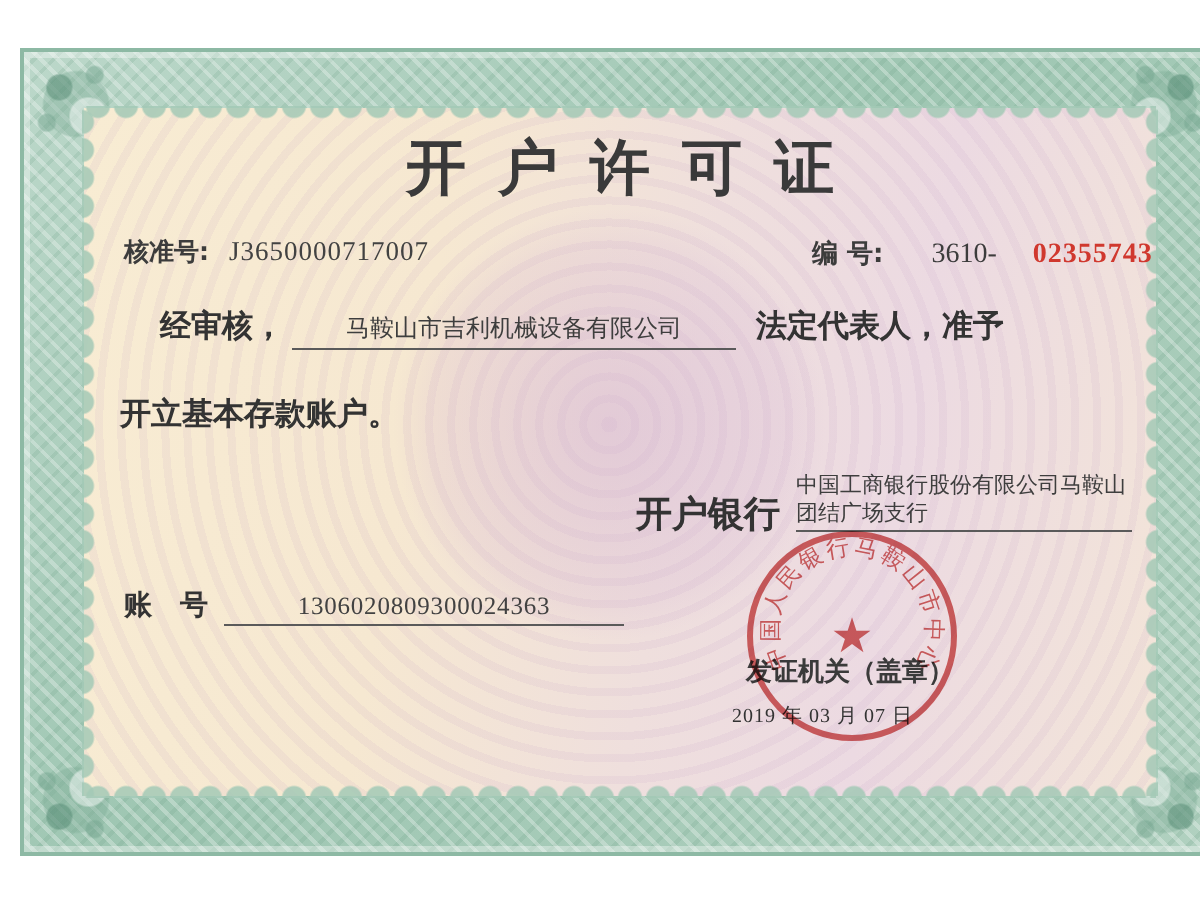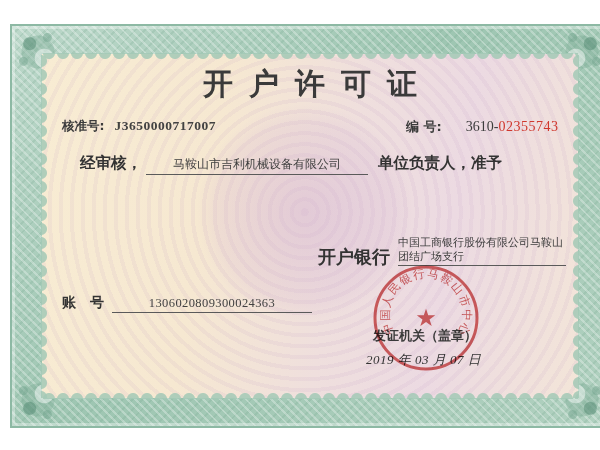--- a/index.html
+++ b/index.html
@@ -43,37 +43,37 @@
   .lace.h{left:0;right:0;height:9px;background:radial-gradient(circle 7px at 7px 0px,#a3c9b6 5.5px,transparent 6.5px);background-size:14px 9px;background-repeat:repeat-x;}
   .lace.top{top:-1px;}
   .lace.bottom{bottom:-1px;transform:scaleY(-1);}
   .lace.v{top:0;bottom:0;width:9px;background:radial-gradient(circle 7px at 0px 7px,#a3c9b6 5.5px,transparent 6.5px);background-size:9px 14px;background-repeat:repeat-y;}
   .lace.left{left:-1px;}
   .lace.right{right:-1px;transform:scaleX(-1);}
   
   .abs{position:absolute;white-space:nowrap;color:#333;}
   .title{left:0;right:0;top:40px;text-align:center;font-size:30px;font-weight:700;letter-spacing:16px;padding-left:16px;color:#3a3a3a;}
   .row-approval{left:52px;top:94px;font-size:12.5px;font-weight:600;color:#3c3c3c;}
-  .val-serif{font-family:"Liberation Serif","DejaVu Serif",serif;font-weight:700;font-size:13.5px;color:#424242;margin-left:10px;letter-spacing:.5px;}
+  .val-serif{font-family:"Liberation Serif","DejaVu Serif",serif;font-weight:400;font-size:13.5px;color:#424242;margin-left:10px;letter-spacing:.5px;}
   .row-serial{left:396px;top:94px;font-size:13px;font-weight:600;color:#3c3c3c;}
   .serial-prefix{font-family:"Liberation Serif","DejaVu Serif",serif;font-weight:400;font-size:14px;color:#3c3c3c;margin-left:24px;}
-  .serial-red{font-family:"Liberation Serif","DejaVu Serif",serif;font-weight:400;font-size:14px;color:#d0382e;letter-spacing:.5px;}
+  .serial-red{font-family:"Liberation Serif","DejaVu Serif",serif;font-weight:700;font-size:14px;color:#d0382e;letter-spacing:.5px;margin-left:18px;}
   .row-review{left:70px;top:129px;font-size:15.5px;font-weight:700;color:#333;}
   .u{display:inline-block;border-bottom:1.5px solid #5a5a5a;text-align:center;padding:0 6px 1px 6px;}
   .company{font-weight:400;font-size:12px;min-width:210px;color:#3e3e3e;margin:0 10px 0 4px;vertical-align:baseline;}
   .row-grant{left:50px;top:173px;font-size:15.5px;font-weight:700;color:#333;}
   .row-rep{left:52px;top:221px;font-size:13.5px;font-weight:700;color:#333;}
   .rep-name{font-weight:400;font-family:"Liberation Serif","DejaVu Serif",serif;font-size:11.5px;min-width:106px;text-align:left;color:#4a4a4a;margin-left:6px;}
   .bank-group{left:308px;top:212px;display:flex;align-items:flex-start;}
   .bank-label{font-size:18px;font-weight:700;color:#333;padding-top:9px;margin-right:8px;}
   .bank-name{font-size:11px;line-height:13.5px;font-weight:400;color:#3e3e3e;border-bottom:1.4px solid #5a5a5a;padding-bottom:2px;white-space:normal;width:168px;}
   .row-account{left:52px;top:270px;font-size:14px;font-weight:700;color:#333;}
   .account-no{font-weight:400;font-family:"Liberation Serif","DejaVu Serif",serif;font-size:12.5px;min-width:188px;text-align:center;color:#424242;margin-left:8px;letter-spacing:.4px;}
   .row-issuer{left:363px;top:303px;font-size:13px;font-weight:700;color:#3a3a3a;}
-  .row-date{left:356px;top:327px;font-size:13px;font-family:"Liberation Serif","DejaVu Serif",serif;color:#333;letter-spacing:.5px;font-style:italic;}
+  .row-date{left:356px;top:327px;font-size:10px;font-family:"Liberation Serif","DejaVu Serif",serif;color:#333;letter-spacing:.5px;}
   
   .seal{position:absolute;left:360px;top:238px;width:112px;height:112px;opacity:.82;mix-blend-mode:multiply;}
 </style>
 </head>
 <body>
 
 <div class="cert">
   <div class="corner tl"></div>
   <div class="corner tr"></div>
   <div class="corner bl"></div>
@@ -90,23 +90,24 @@
 
   <div class="abs row-approval">
     <span>核准号:</span><span class="val-serif">J3650000717007</span>
   </div>
 
   <div class="abs row-serial">
     <span>编 号:</span><span class="serial-prefix">3610-</span><span class="serial-red">02355743</span>
   </div>
 
   <div class="abs row-review">
-    <span>经审核，</span><span class="u company">马鞍山市吉利机械设备有限公司</span><span>单位负责人，准予</span>
+    <span>经审核，</span><span class="u company">马鞍山市吉利机械设备有限公司</span><span>法定代表人，准予</span>
   </div>
 
+  <div class="abs row-grant">开立基本存款账户。</div>
 
 
   <div class="abs bank-group">
     <span class="bank-label">开户银行</span>
     <span class="bank-name">中国工商银行股份有限公司马鞍山团结广场支行</span>
   </div>
 
   <div class="abs row-account">
     <span>账　号</span><span class="u account-no">1306020809300024363</span>
   </div>

